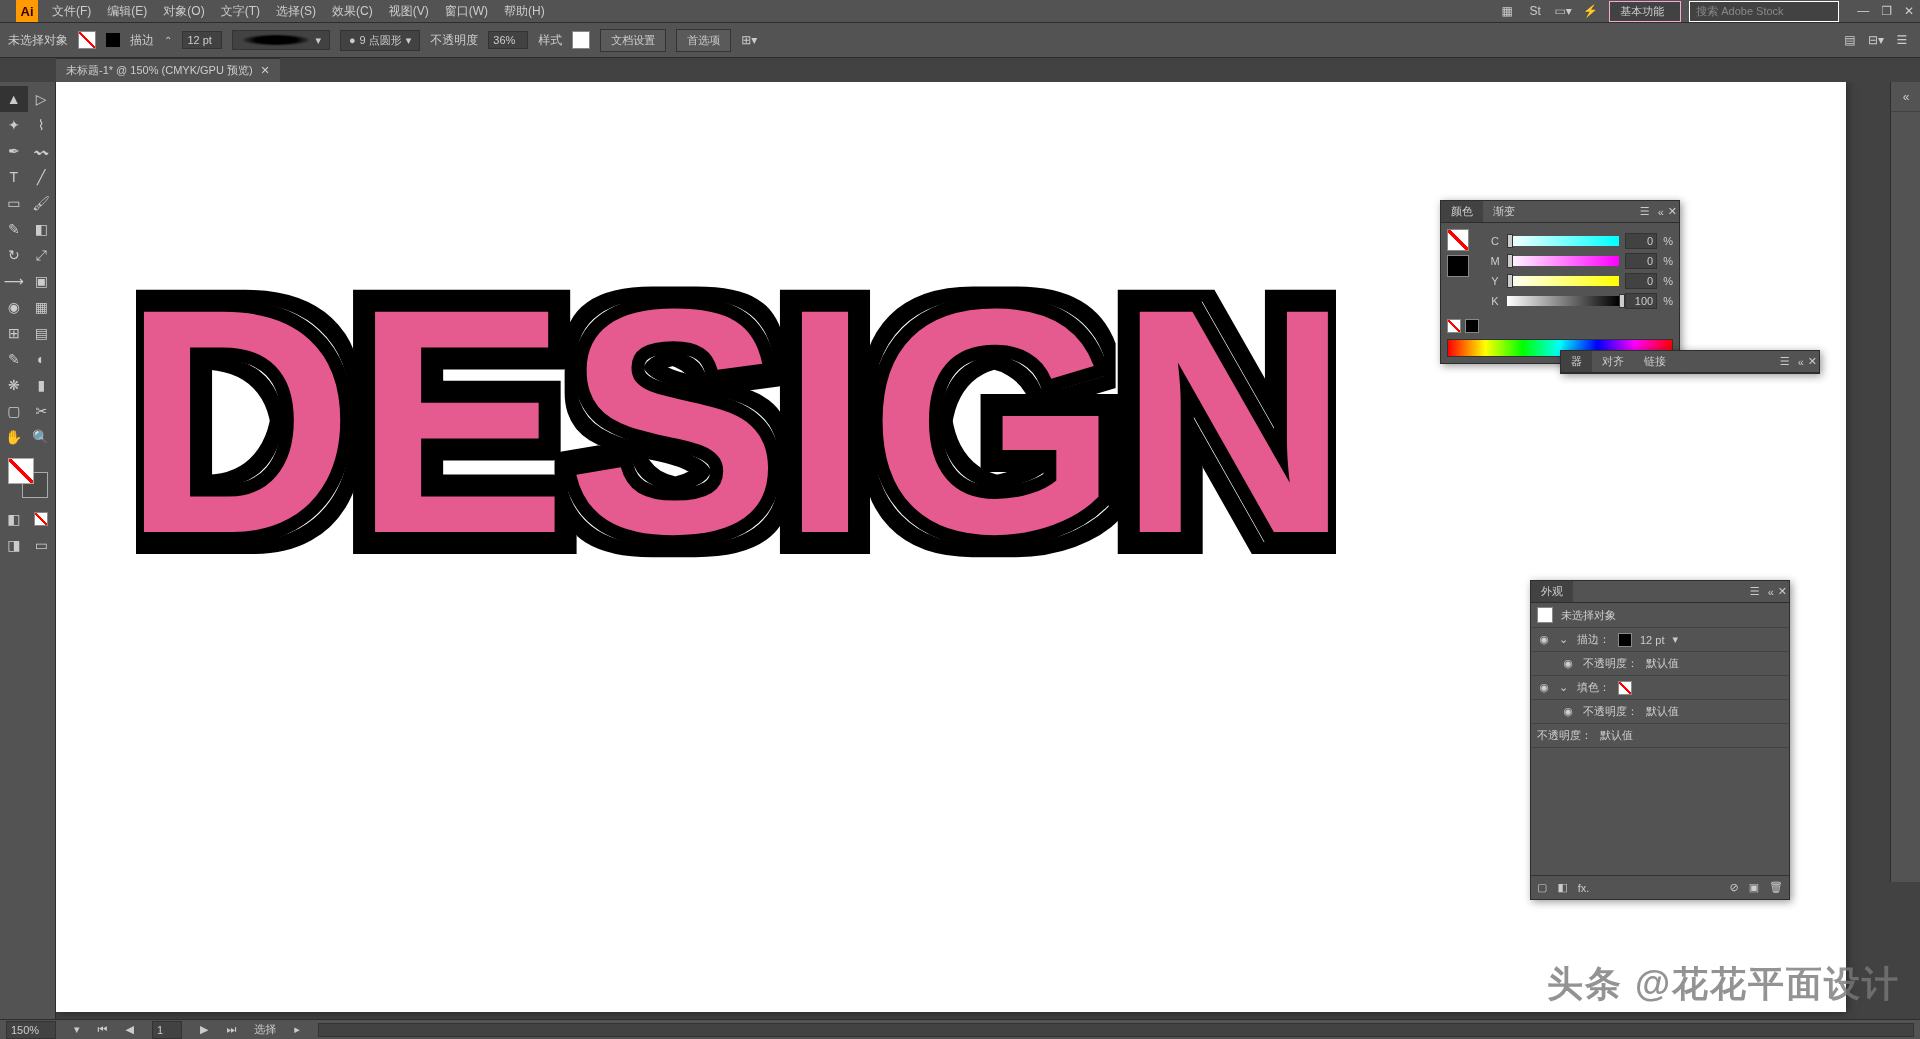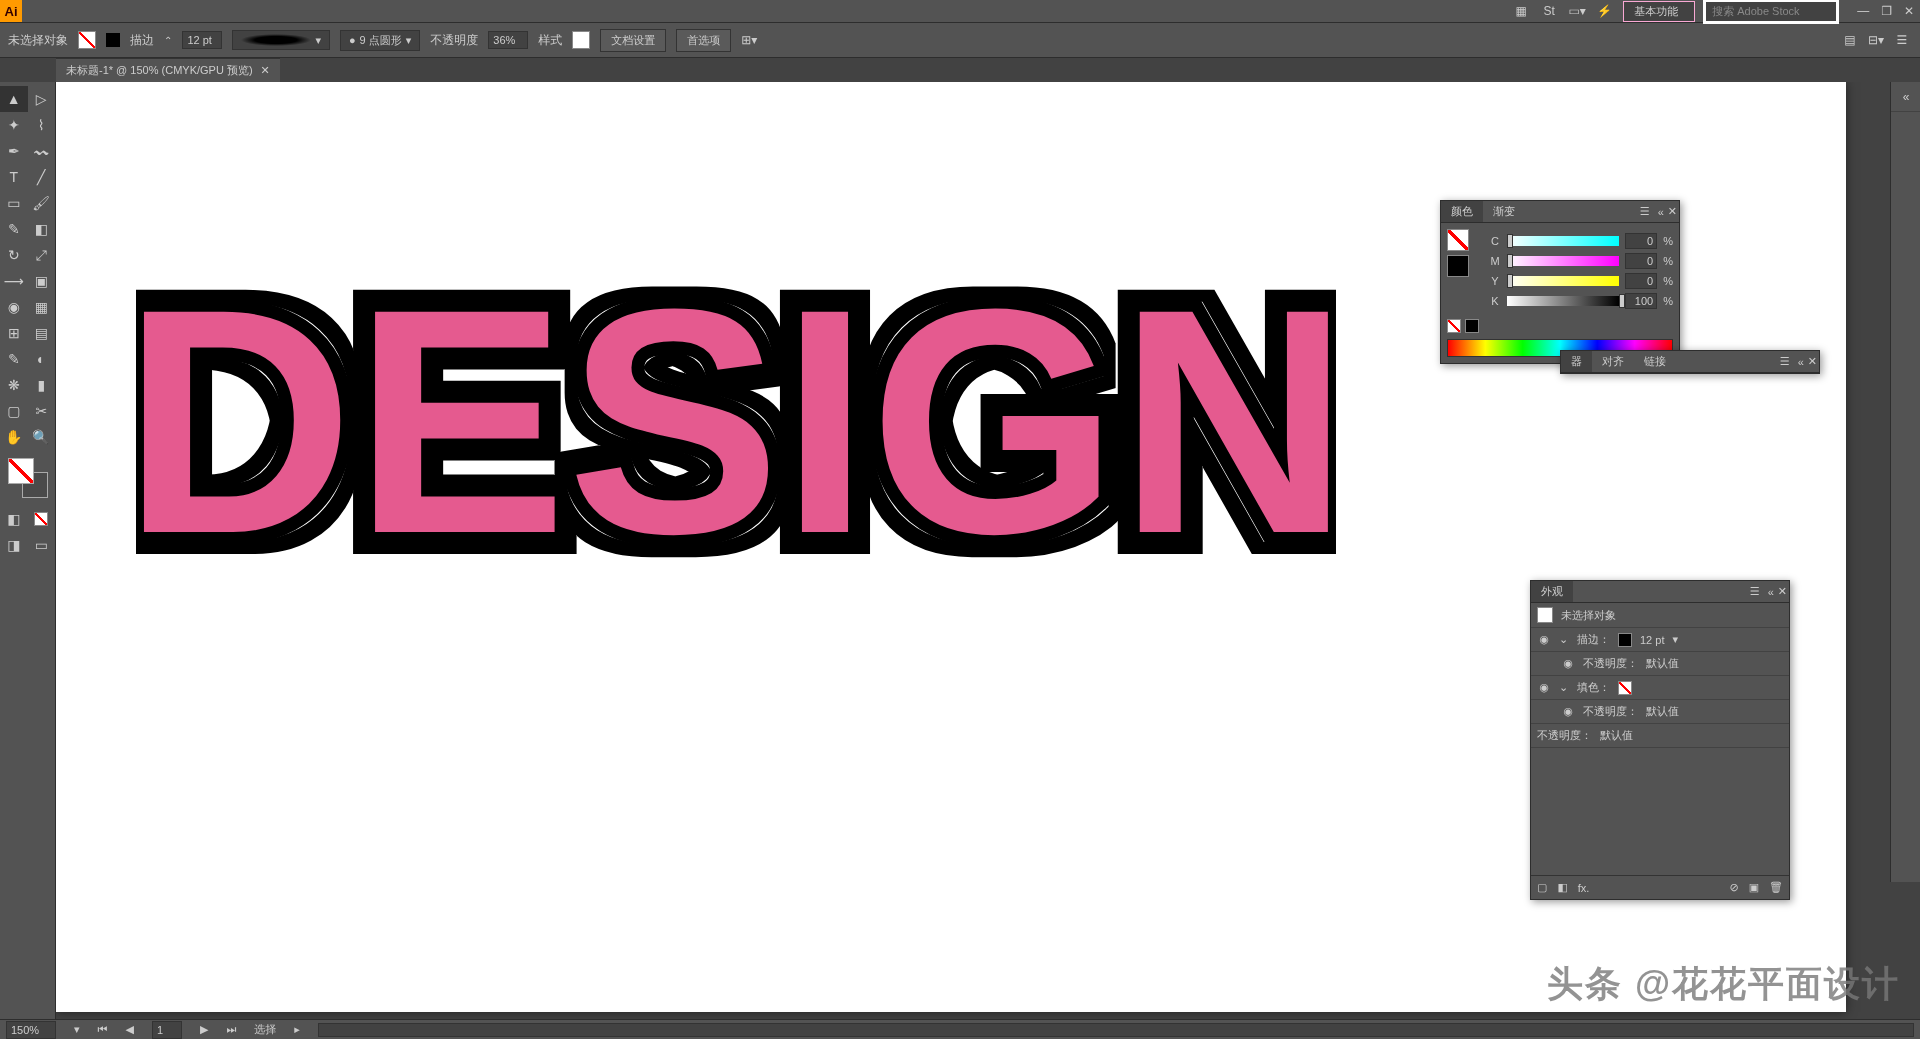--- a/index.html
+++ b/index.html
@@ -1,26 +1,26 @@
 <!DOCTYPE html>
 <html><head>
 <meta charset="utf-8">
 <style>
 * { margin: 0; padding: 0; box-sizing: border-box; font-family: "Microsoft YaHei", Arial, sans-serif; }
 body { background: #535353; width: 1920px; height: 1039px; overflow: hidden; font-size: 12px; color: #ccc; }
 
 
-.menubar { height: 22px; background: #535353; display: flex; align-items: center; padding-left: 0; }
+.menubar { height: 22px; background: #535353; display: flex; align-items: center; padding-left: 16px; }
 .app-icon { width: 22px; height: 22px; background: #ff9a00; color: #330000; display: flex; align-items: center; justify-content: center; font-weight: bold; font-size: 13px; }
 .menu-items { display: flex; margin-left: 6px; }
 .menu-item { padding: 0 8px; font-size: 12px; cursor: default; }
 .menu-right { margin-left: auto; display: flex; align-items: center; gap: 8px; padding-right: 6px; }
 .icon-btn { width: 20px; height: 18px; display: flex; align-items: center; justify-content: center; cursor: default; }
 .workspace-select { background: #424242; padding: 2px 16px 2px 10px; font-size: 11px; border: 1px solid #f9a8d4; }
-.search-box { background: #424242; padding: 2px 6px; font-size: 11px; width: 136px; border: 3px solid #ffffff; color: #888; }
+.search-box { background: #424242; padding: 2px 6px; font-size: 11px; width: 150px; border: 1px solid #ffffff; color: #888; }
 .window-controls { display: flex; gap: 12px; margin-left: 10px; }
 
 
 .optionsbar { height: 36px; background: #535353; border-top: 1px solid #2d2d2d; border-bottom: 1px solid #2d2d2d; display: flex; align-items: center; padding: 0 8px; gap: 10px; }
 .label { font-size: 12px; }
 .swatch { width: 18px; height: 18px; border: 1px solid #888; background: white; }
 .swatch.redline { background: linear-gradient(to top right, white 44%, red 44%, red 56%, white 56%); }
 .swatch.black { background: #000; }
 .swatch.white { background: #fff; }
 .num-input { width: 40px; background: #424242; border: 1px solid #333; padding: 2px 4px; font-size: 11px; color: #ccc; }
@@ -97,20 +97,31 @@
 
 .watermark { position: absolute; right: 20px; bottom: 30px; font-size: 36px; color: rgba(120,120,120,0.8); font-weight: bold; letter-spacing: 2px; pointer-events: none; }
 
 .brush-preview { width: 70px; height: 14px; background: radial-gradient(ellipse 35px 6px at center, #000 0%, #000 60%, transparent 100%); }
 </style>
 </head>
 <body>
 
 <div class="menubar">
   <div class="app-icon">Ai</div>
+  <div class="menu-items">
+    <div class="menu-item">文件(F)</div>
+    <div class="menu-item">编辑(E)</div>
+    <div class="menu-item">对象(O)</div>
+    <div class="menu-item">文字(T)</div>
+    <div class="menu-item">选择(S)</div>
+    <div class="menu-item">效果(C)</div>
+    <div class="menu-item">视图(V)</div>
+    <div class="menu-item">窗口(W)</div>
+    <div class="menu-item">帮助(H)</div>
+  </div>
   <div class="menu-right">
     <div class="icon-btn">▦</div>
     <div class="icon-btn">St</div>
     <div class="icon-btn">▭▾</div>
     <div class="icon-btn">⚡</div>
     <div class="workspace-select">基本功能</div>
     <div class="search-box">搜索 Adobe Stock</div>
     <div class="window-controls">
       <span>—</span>
       <span>❐</span>

